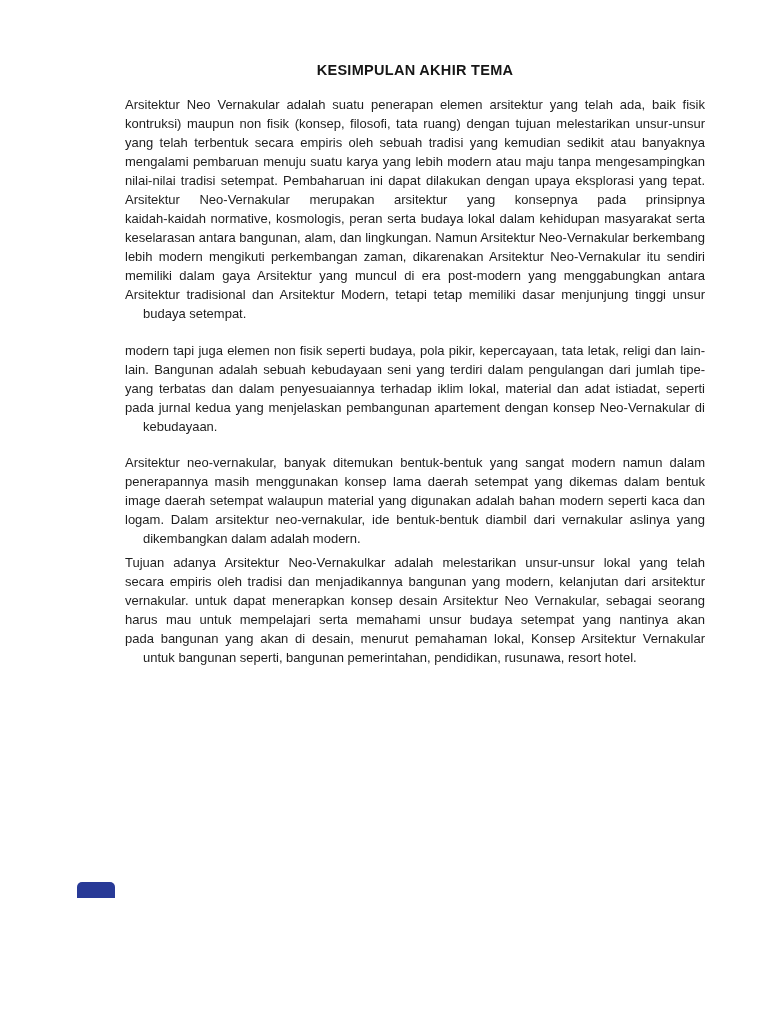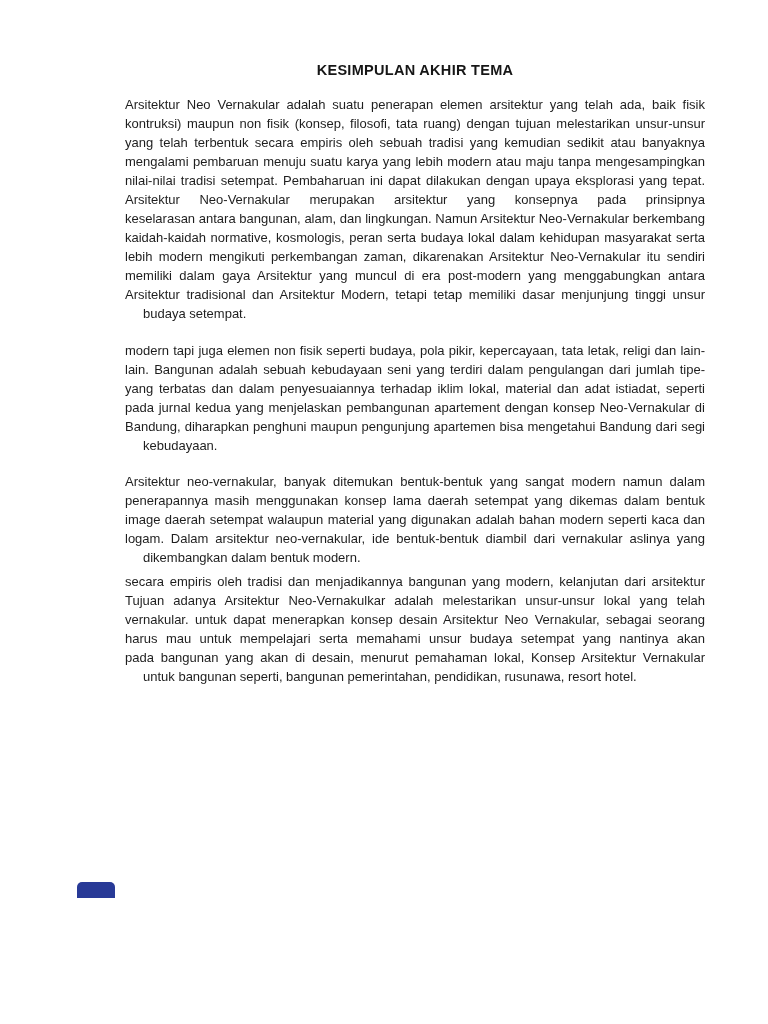--- a/index.html
+++ b/index.html
@@ -62,45 +62,44 @@
   <div class="content">
     <h1 class="doc-title">KESIMPULAN AKHIR TEMA</h1>
     <div id="paragraphs">
         <div class="para">
           <div class="line">Arsitektur Neo Vernakular adalah suatu penerapan elemen arsitektur yang telah ada, baik fisik (bentuk,</div>
           <div class="line">kontruksi) maupun non fisik (konsep, filosofi, tata ruang) dengan tujuan melestarikan unsur-unsur lokal</div>
           <div class="line">yang telah terbentuk secara empiris oleh sebuah tradisi yang kemudian sedikit atau banyaknya</div>
           <div class="line">mengalami pembaruan menuju suatu karya yang lebih modern atau maju tanpa mengesampingkan</div>
           <div class="line">nilai-nilai tradisi setempat. Pembaharuan ini dapat dilakukan dengan upaya eksplorasi yang tepat.</div>
           <div class="line">Arsitektur Neo-Vernakular merupakan arsitektur yang konsepnya pada prinsipnya mempertimbangkan</div>
+          <div class="line">kaidah-kaidah normative, kosmologis, peran serta budaya lokal dalam kehidupan masyarakat serta</div>
           <div class="line">keselarasan antara bangunan, alam, dan lingkungan. Namun Arsitektur Neo-Vernakular berkembang</div>
-          <div class="line">kaidah-kaidah normative, kosmologis, peran serta budaya lokal dalam kehidupan masyarakat serta</div>
           <div class="line">lebih modern mengikuti perkembangan zaman, dikarenakan Arsitektur Neo-Vernakular itu sendiri</div>
           <div class="line">memiliki dalam gaya Arsitektur yang muncul di era post-modern yang menggabungkan antara</div>
           <div class="line">Arsitektur tradisional dan Arsitektur Modern, tetapi tetap memiliki dasar menjunjung tinggi unsur</div>
           <div class="line last">budaya setempat.</div>
         </div>
         <div class="para">
           <div class="line">modern tapi juga elemen non fisik seperti budaya, pola pikir, kepercayaan, tata letak, religi dan lain-</div>
           <div class="line">lain. Bangunan adalah sebuah kebudayaan seni yang terdiri dalam pengulangan dari jumlah tipe-tipe</div>
           <div class="line">yang terbatas dan dalam penyesuaiannya terhadap iklim lokal, material dan adat istiadat, seperti halnya</div>
           <div class="line">pada jurnal kedua yang menjelaskan pembangunan apartement dengan konsep Neo-Vernakular di</div>
-          <div class="line">Bandung, diharapkan penghuni maupun pengunjung apartemen bisa mengetahui Bandung dari segi</div>
           <div class="line last">kebudayaan.</div>
         </div>
         <div class="para">
           <div class="line">Arsitektur neo-vernakular, banyak ditemukan bentuk-bentuk yang sangat modern namun dalam</div>
           <div class="line">penerapannya masih menggunakan konsep lama daerah setempat yang dikemas dalam bentuk yang</div>
           <div class="line">image daerah setempat walaupun material yang digunakan adalah bahan modern seperti kaca dan</div>
           <div class="line">logam. Dalam arsitektur neo-vernakular, ide bentuk-bentuk diambil dari vernakular aslinya yang</div>
-          <div class="line last">dikembangkan dalam bentuk modern.</div>
+          <div class="line last">dikembangkan dalam adalah modern.</div>
         </div>
         <div class="para">
+          <div class="line">Tujuan adanya Arsitektur Neo-Vernakulkar adalah melestarikan unsur-unsur lokal yang telah terbentuk</div>
           <div class="line">secara empiris oleh tradisi dan menjadikannya bangunan yang modern, kelanjutan dari arsitektur</div>
-          <div class="line">Tujuan adanya Arsitektur Neo-Vernakulkar adalah melestarikan unsur-unsur lokal yang telah terbentuk</div>
           <div class="line">vernakular. untuk dapat menerapkan konsep desain Arsitektur Neo Vernakular, sebagai seorang arsitek</div>
           <div class="line">harus mau untuk mempelajari serta memahami unsur budaya setempat yang nantinya akan diterapkan</div>
           <div class="line">pada bangunan yang akan di desain, menurut pemahaman lokal, Konsep Arsitektur Vernakular cocok</div>
           <div class="line last">untuk bangunan seperti, bangunan pemerintahan, pendidikan, rusunawa, resort hotel.</div>
         </div>
       </div>
   </div>
   <div class="footer-logo" style="background: rgb(40, 58, 151);"></div>
 </div>
 

